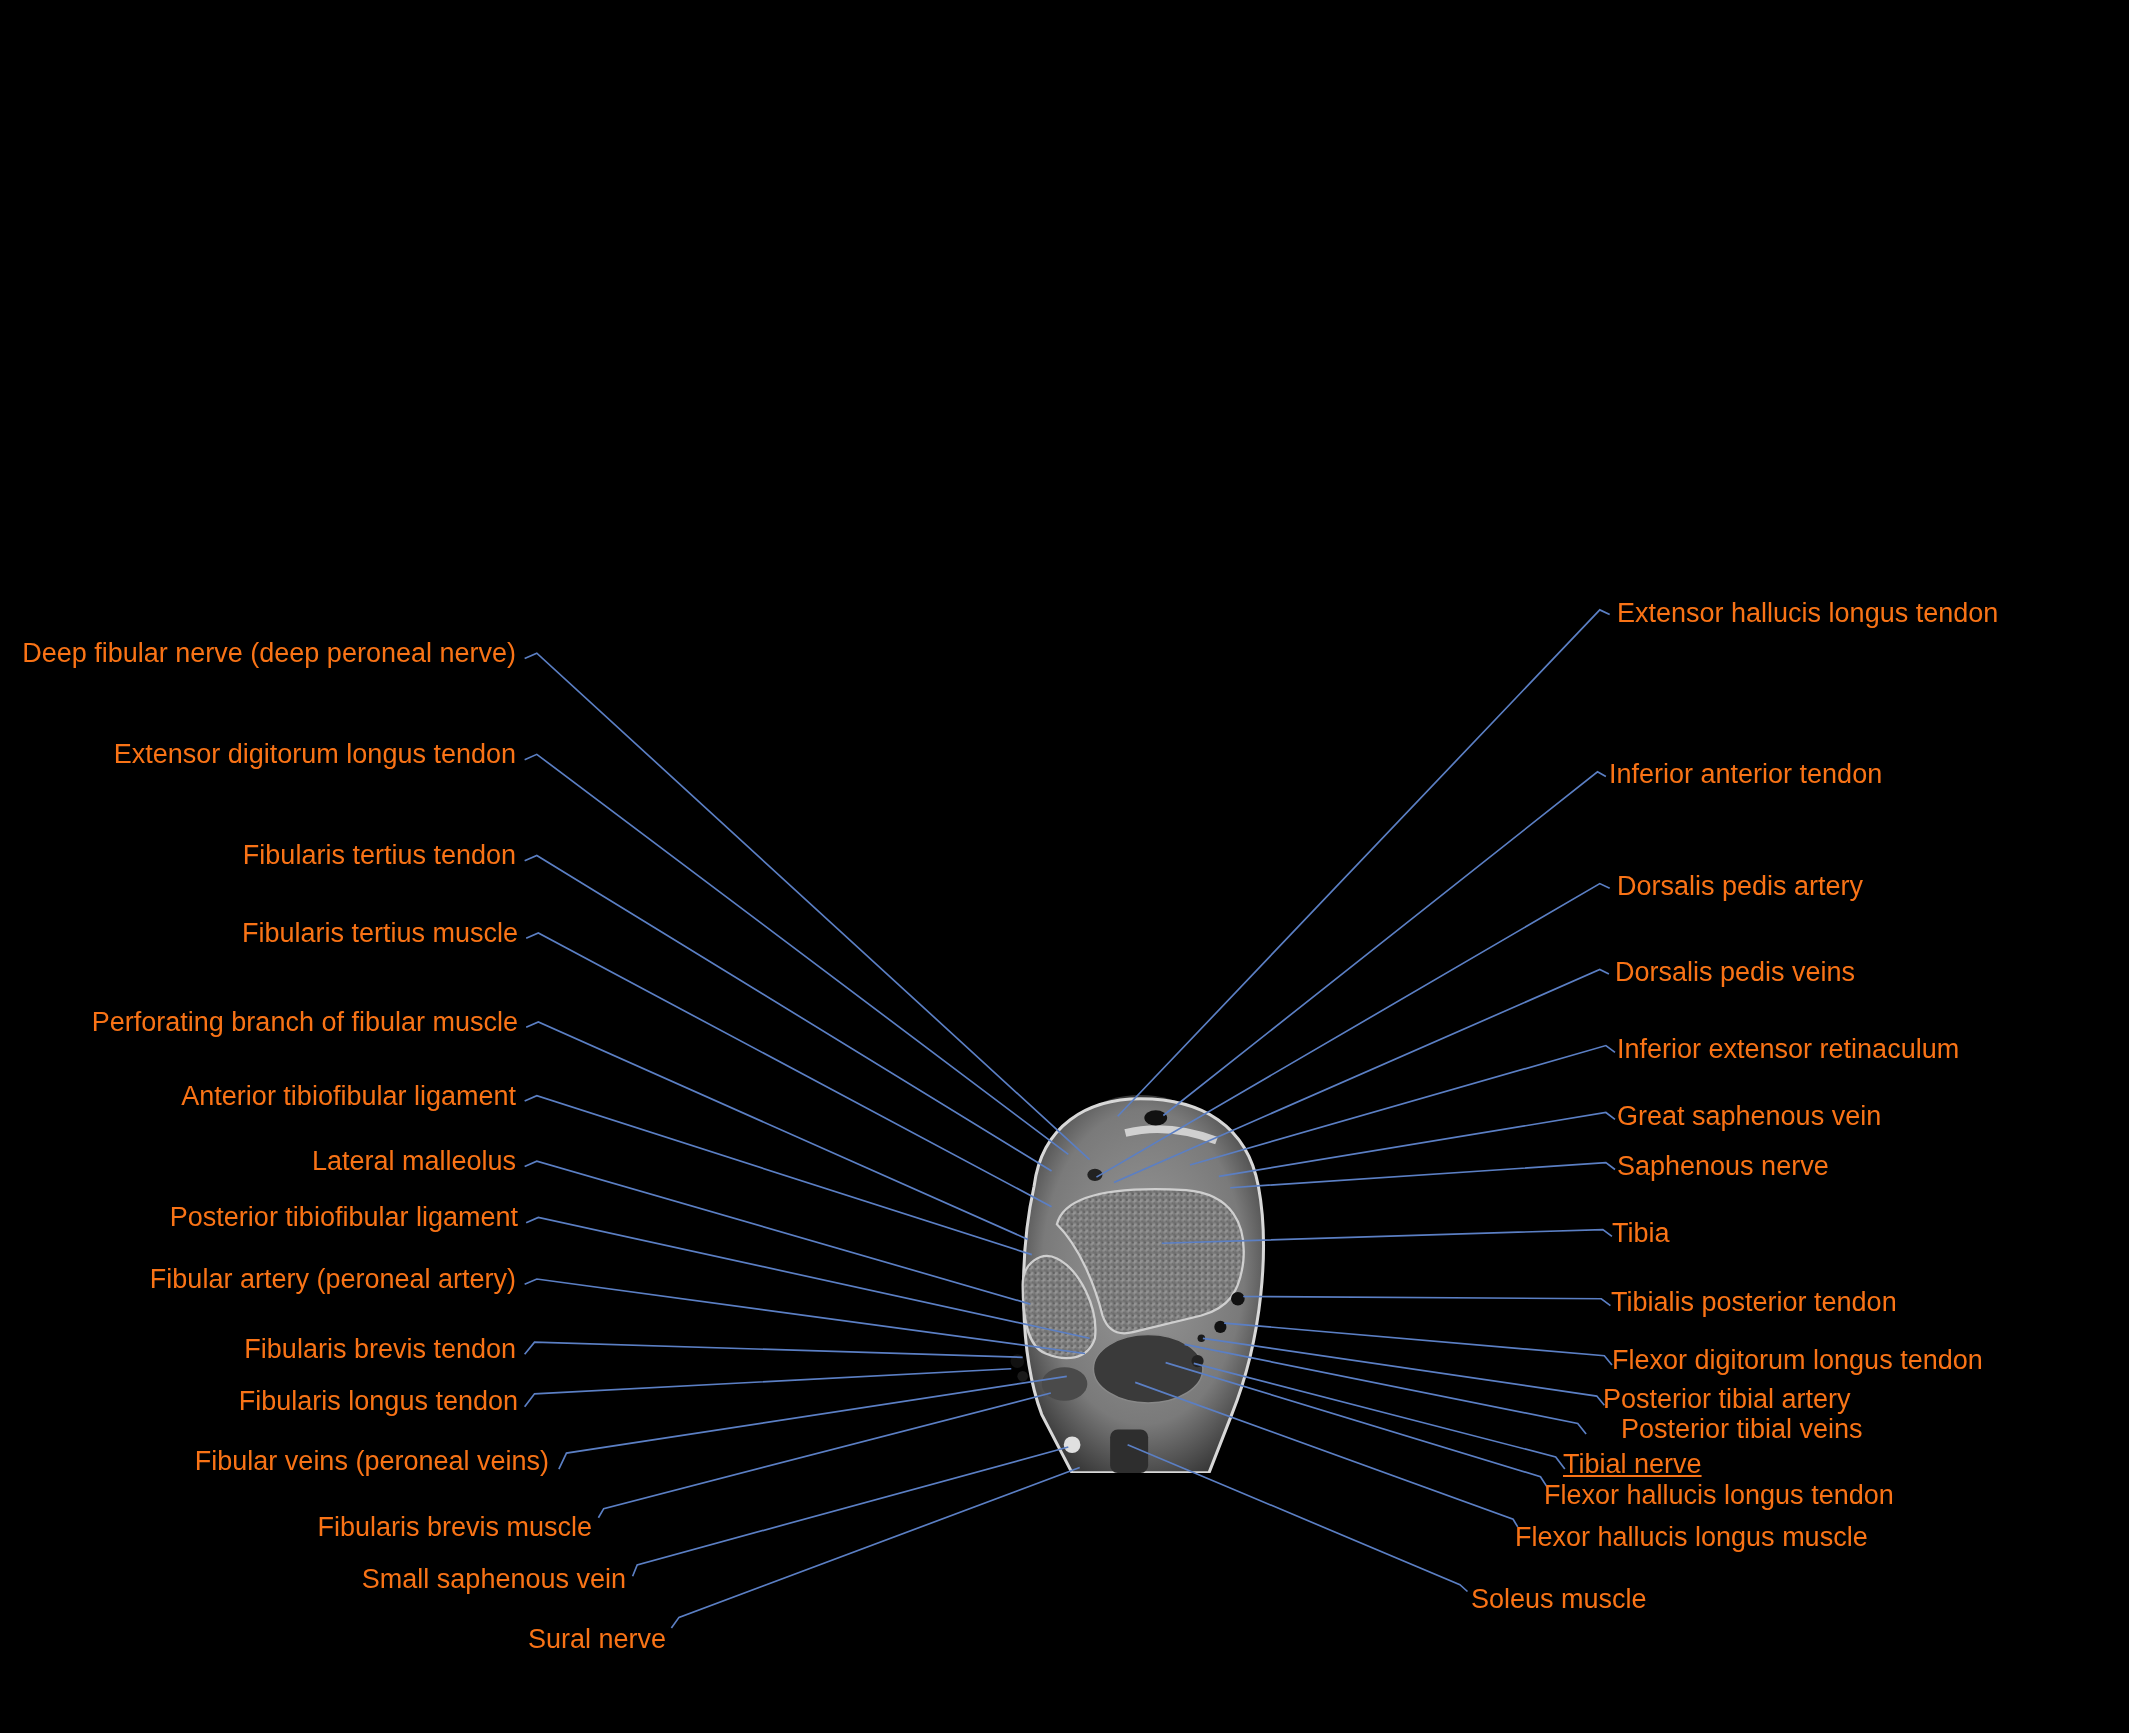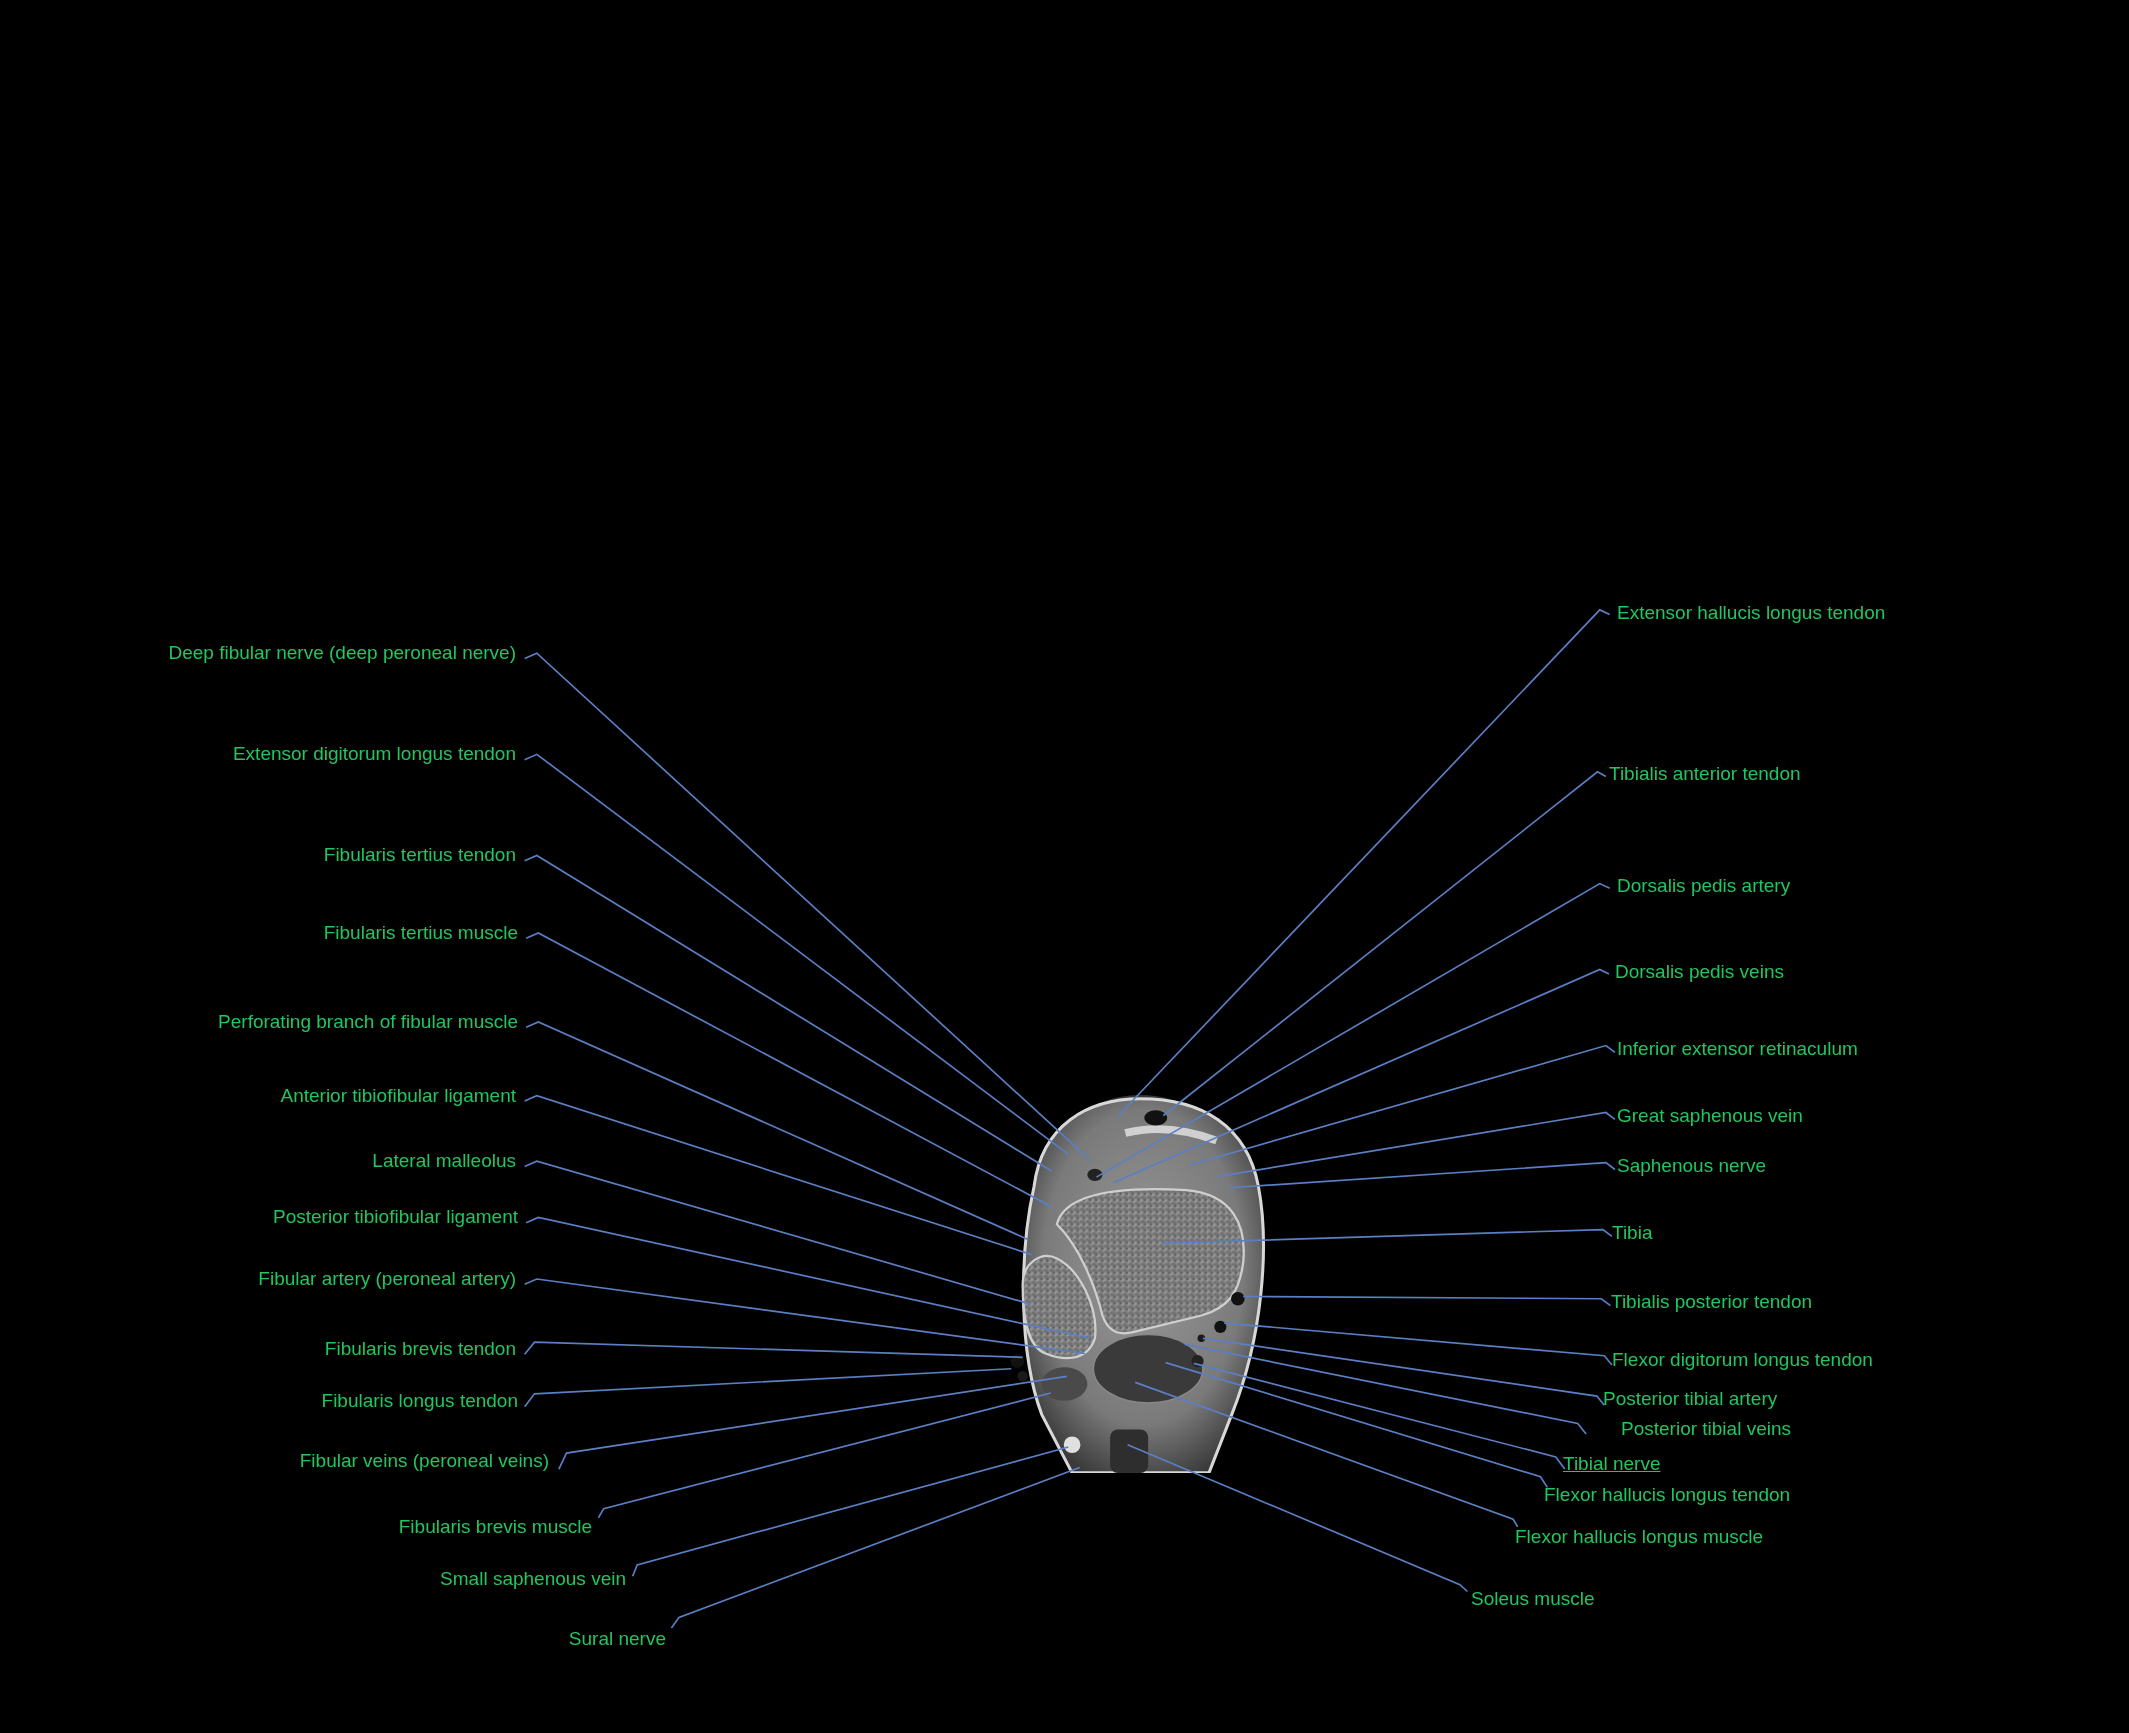--- a/index.html
+++ b/index.html
@@ -1,18 +1,18 @@
 <!DOCTYPE html>
 <html style="font-size:12px"><head>
 <meta charset="utf-8">
 <style>
   html,body{margin:0;padding:0;background:#000;}
   body{width:2129px;height:1733px;position:relative;overflow:hidden;font-family:"Liberation Sans",sans-serif;}
   #stage{position:absolute;left:0;top:0;width:2129px;height:1733px;}
-  .lbl{position:absolute;color:#22c55e;font-size:19px;line-height:30px;white-space:nowrap;}
+  .lbl{position:absolute;color:#f97316;font-size:27px;line-height:30px;white-space:nowrap;}
   .lbl.left{text-align:right;}
   svg{position:absolute;left:0;top:0;}
 </style>
 </head>
 <body>
 
 <div id="stage">
   <svg id="mri" width="2129" height="1733" viewBox="0 0 2800 2279">
     <defs>
       <radialGradient id="softTissue" cx="50%" cy="45%" r="60%">
@@ -108,21 +108,21 @@
       <div class="lbl left" style="right: 1613px; top: 1146px;">Lateral malleolus</div>
       <div class="lbl left" style="right: 1611px; top: 1202px;">Posterior tibiofibular ligament</div>
       <div class="lbl left" style="right: 1613px; top: 1264px;">Fibular artery (peroneal artery)</div>
       <div class="lbl left" style="right: 1613px; top: 1334px;">Fibularis brevis tendon</div>
       <div class="lbl left" style="right: 1611px; top: 1386px;">Fibularis longus tendon</div>
       <div class="lbl left" style="right: 1580px; top: 1446px;">Fibular veins (peroneal veins)</div>
       <div class="lbl left" style="right: 1537px; top: 1512px; text-align: center;">Fibularis brevis muscle</div>
       <div class="lbl left" style="right: 1503px; top: 1564px;">Small saphenous vein</div>
       <div class="lbl left" style="right: 1463px; top: 1624px;">Sural nerve</div>
       <div class="lbl right" style="left: 1617px; top: 598px;">Extensor hallucis longus tendon</div>
-      <div class="lbl right" style="left: 1609px; top: 759px;">Tibialis anterior tendon</div>
+      <div class="lbl right" style="left: 1609px; top: 759px;">Inferior anterior tendon</div>
       <div class="lbl right" style="left: 1617px; top: 871px;">Dorsalis pedis artery</div>
       <div class="lbl right" style="left: 1615px; top: 957px;">Dorsalis pedis veins</div>
       <div class="lbl right" style="left: 1617px; top: 1034px;">Inferior extensor retinaculum</div>
       <div class="lbl right" style="left: 1617px; top: 1101px;">Great saphenous vein</div>
       <div class="lbl right" style="left: 1617px; top: 1151px;">Saphenous nerve</div>
       <div class="lbl right" style="left: 1612px; top: 1218px;">Tibia</div>
       <div class="lbl right" style="left: 1611px; top: 1287px; text-align: right;">Tibialis posterior tendon</div>
       <div class="lbl right" style="left: 1612px; top: 1345px;">Flexor digitorum longus tendon</div>
       <div class="lbl right" style="left: 1603px; top: 1384px;">Posterior tibial artery</div>
       <div class="lbl right" style="left: 1621px; top: 1414px;">Posterior tibial veins</div>

